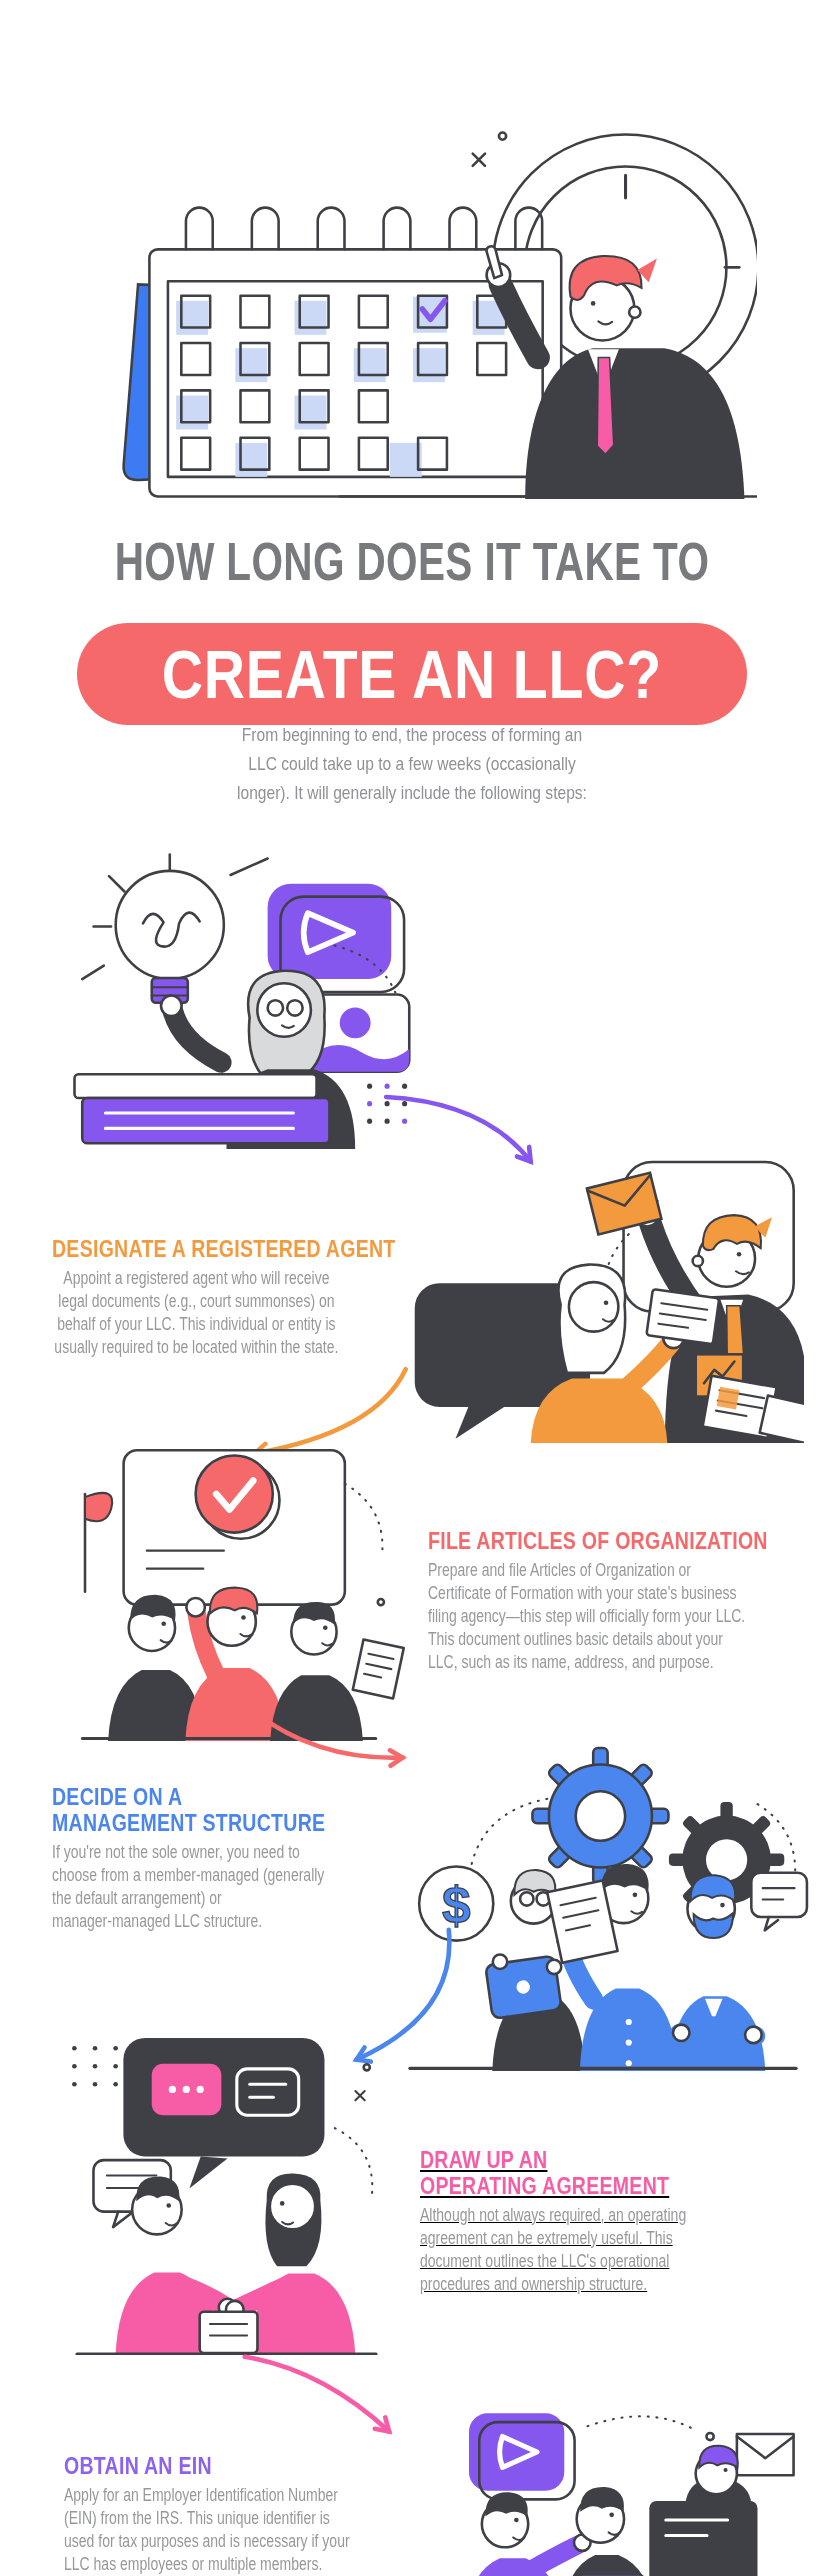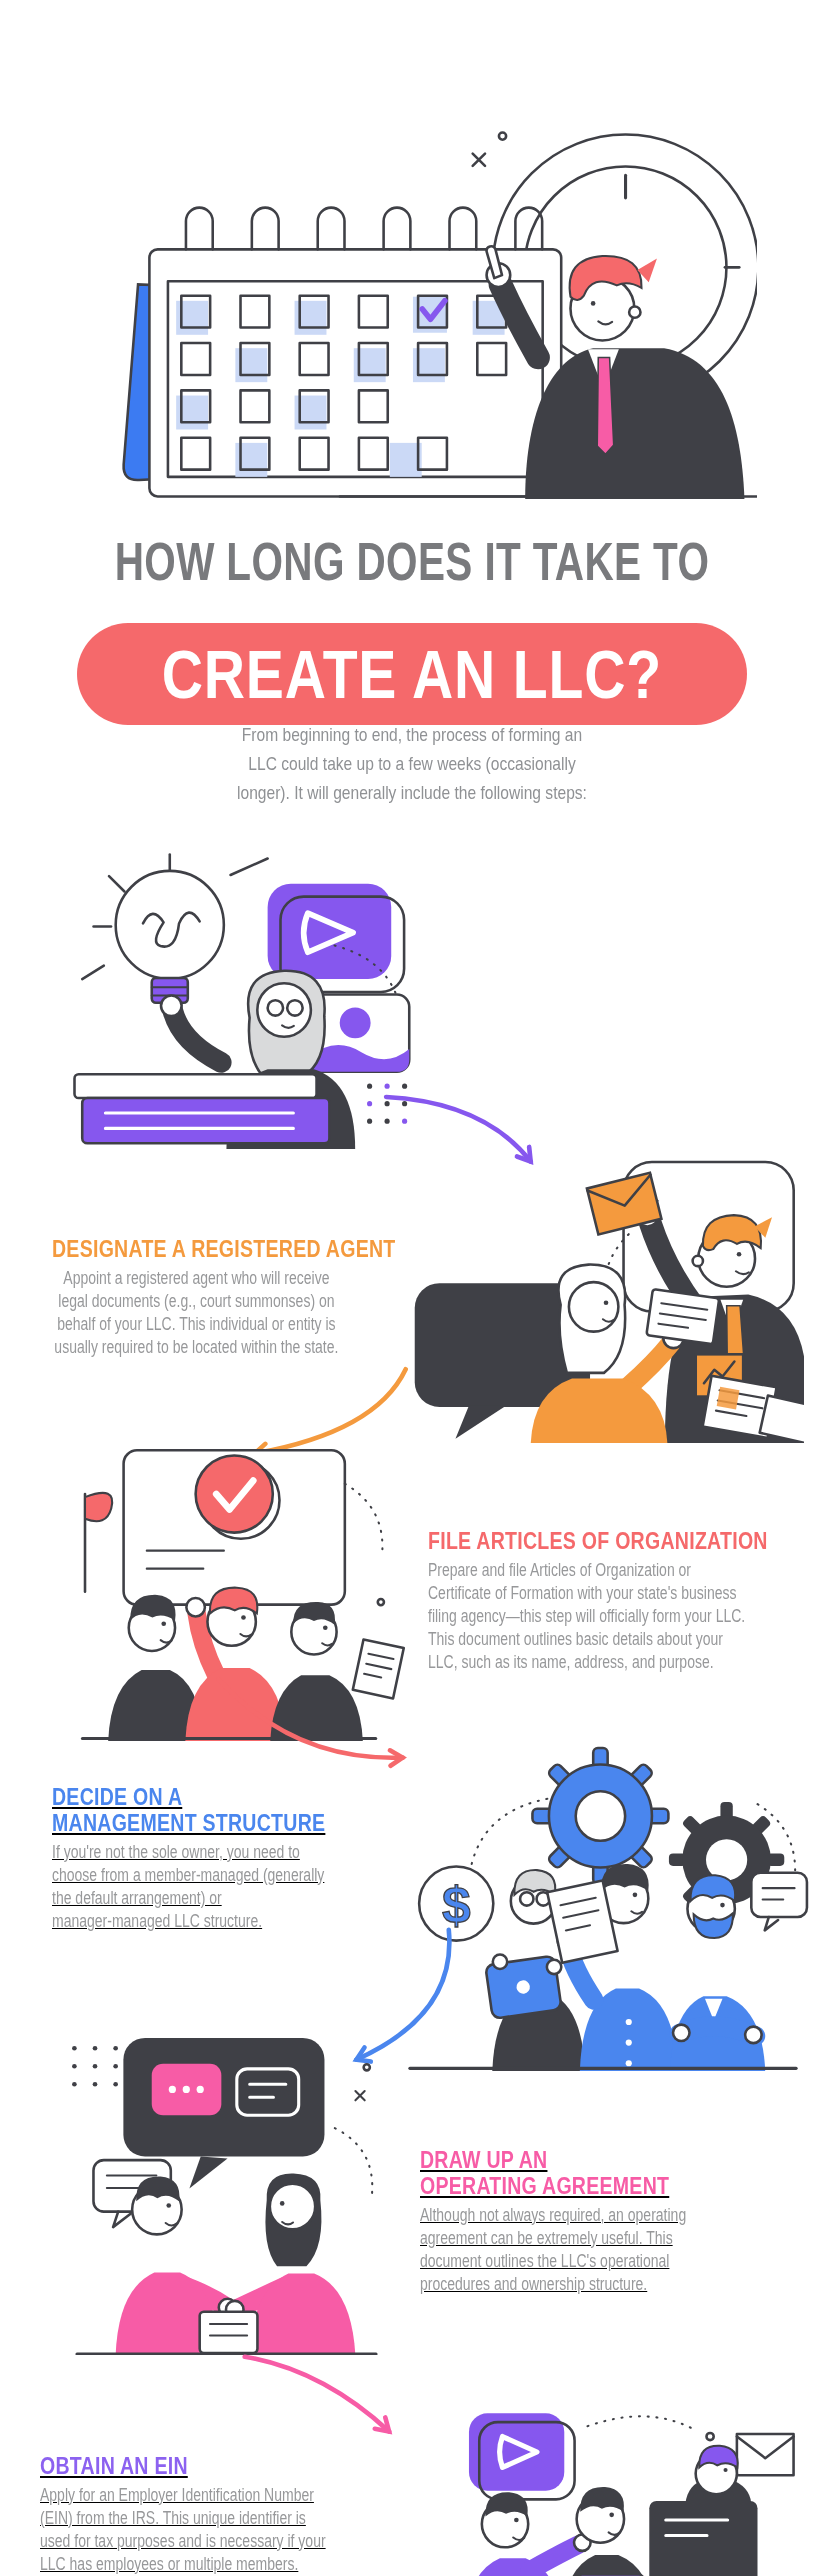--- a/index.html
+++ b/index.html
@@ -384,21 +384,21 @@
       <circle cx="610" cy="345" r="46" class="w"></circle>
       <circle cx="632" cy="338" r="4.5" class="f"></circle>
       <path d="M570,330 Q568,278 618,280 Q662,284 656,330 Q632,312 612,324 Q590,310 570,330 Z" fill="#4A86EE" stroke="#3F4046" stroke-width="4"></path>
       <path d="M576,356 Q576,402 616,402 Q654,400 652,354 Q632,372 614,364 Q596,374 576,356 Z" fill="#4A86EE" stroke="#3F4046" stroke-width="4"></path>
       <path d="M548,588 Q615,556 696,592" stroke="#4A86EE" stroke-width="38" fill="none" stroke-linecap="round"></path>
       <circle cx="552" cy="586" r="16" class="w"></circle>
         <circle cx="692" cy="590" r="16" class="w"></circle>
     </g>
     <path d="M25,655 H775" class="s6"></path>
   </svg>
-  <div class="abs step-text" style="left:52px;top:1784px;text-decoration:underline;">
+  <div class="abs step-text" style="left:52px;top:1784px;">
     <div class="step-title c-blue">
         <div>DECIDE ON A</div>
         <div>MANAGEMENT STRUCTURE</div>
       </div>
     <div class="step-desc">
         <div>If you're not the sole owner, you need to</div>
         <div>choose from a member-managed (generally</div>
         <div>the default arrangement) or</div>
         <div>manager-managed LLC structure.</div>
       </div>
@@ -519,21 +519,21 @@
     <path d="M60,455 H740" class="s6"></path>
     <g class="f">
         <circle cx="85" cy="505" r="4.5"></circle>
         <circle cx="118" cy="505" r="4.5"></circle>
         <circle cx="151" cy="505" r="4.5"></circle>
       <circle cx="85" cy="535" r="4.5"></circle>
         <circle cx="118" cy="535" r="4.5"></circle>
         <circle cx="151" cy="535" r="4.5"></circle>
       </g>
   </svg>
-  <div class="abs step-text" style="left:40px;top:2453px;text-decoration:underline;">
+  <div class="abs step-text" style="left:64px;top:2453px;">
     <div class="step-title c-purple">
         <div>OBTAIN AN EIN</div>
       </div>
     <div class="step-desc">
         <div>Apply for an Employer Identification Number</div>
         <div>(EIN) from the IRS. This unique identifier is</div>
         <div>used for tax purposes and is necessary if your</div>
         <div>LLC has employees or multiple members.</div>
       </div>
   </div>

